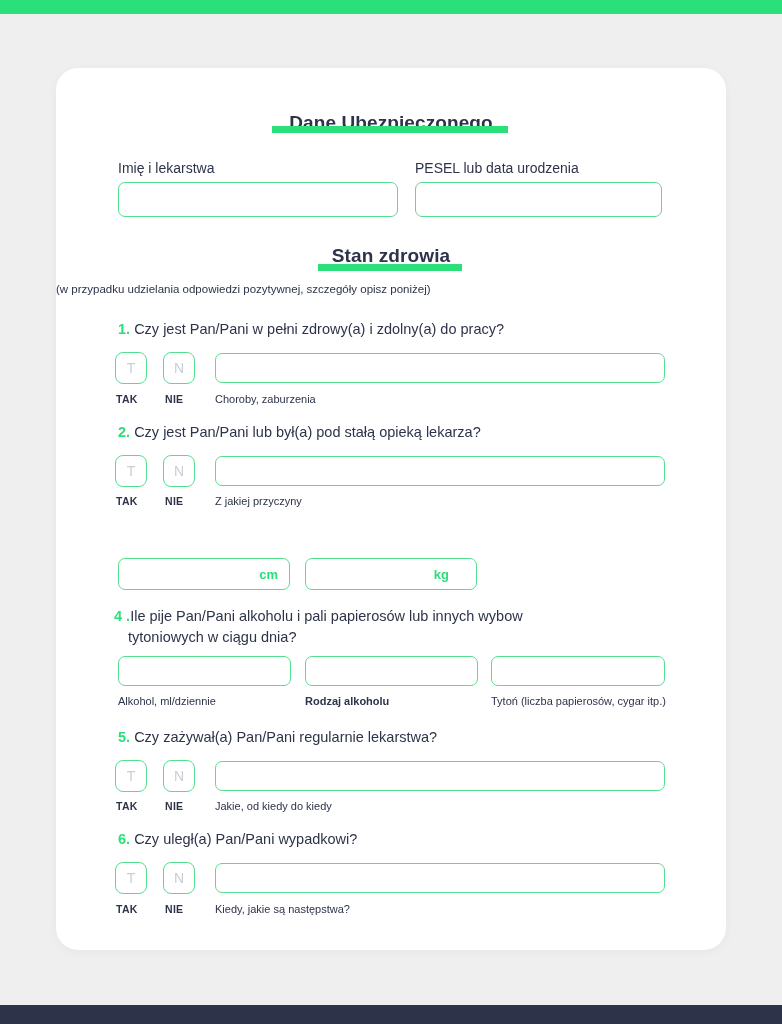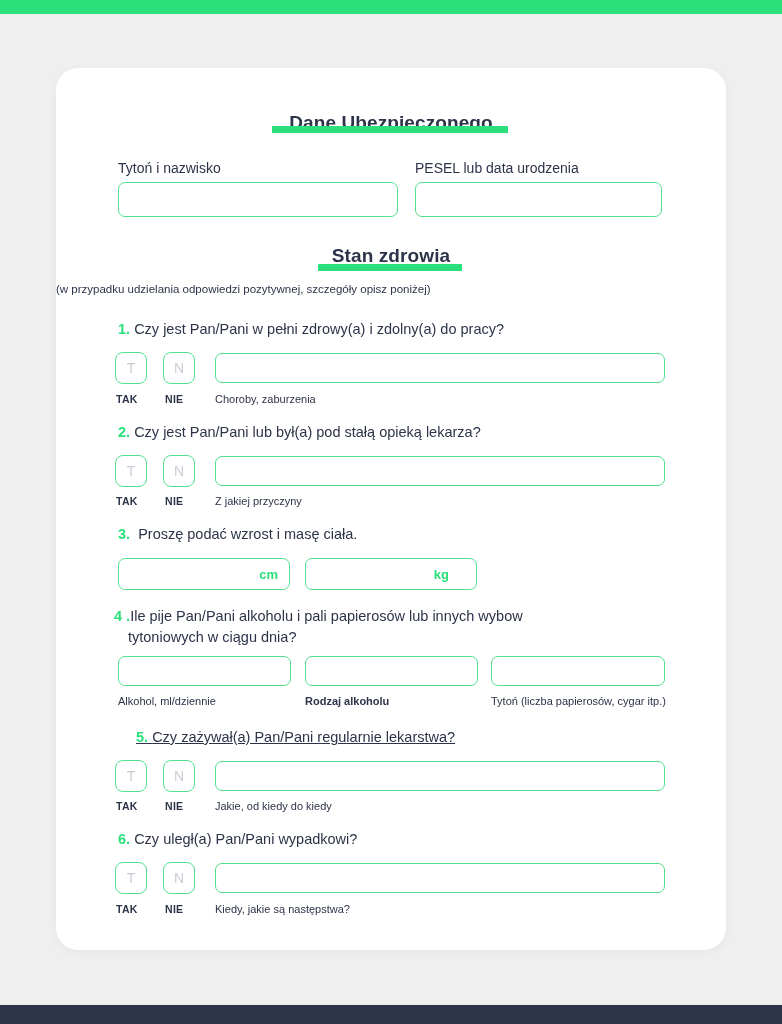--- a/index.html
+++ b/index.html
@@ -148,21 +148,21 @@
 <div class="topbar"></div>
 
 <div class="card">
   <div class="inner">
 
     <div class="sec-head" style="top:44px;">
       <span class="sec-title">Dane Ubezpieczonego</span>
     </div>
     <div class="sec-underline" style="left:216px; top:58px; width:236px;"></div>
 
-    <span class="fld-label" style="left:62px; top:92px;">Tytoń i nazwisko</span>
+    <span class="fld-label" style="left:62px; top:92px;">Imię i lekarstwa</span>
     <input class="tf" style="left: 62px; top: 114px; width: 280px; height: 35px;" value="">
 
     <span class="fld-label" style="left:359px; top:92px;">PESEL lub data urodzenia</span>
     <input class="tf" style="left: 359px; top: 114px; width: 247px; height: 35px;" value="">
 
     <div class="sec-head" style="top:177px;">
       <span class="sec-title">Stan zdrowia</span>
     </div>
     <div class="sec-underline" style="left:262px; top:196px; width:144px;"></div>
     <div class="sec-note" style="top:215px;">(w przypadku udzielania odpowiedzi pozytywnej, szczegóły opisz poniżej)</div>
@@ -190,45 +190,41 @@
       <span>T</span>
     </div>
     <span class="tn-cap" style="left:60px; top:427px;">TAK</span>
     <div class="tnbox" style="left:107px; top:387px;">
       <span>N</span>
     </div>
     <span class="tn-cap" style="left:109px; top:427px;">NIE</span>
     <input class="tf" style="left: 159px; top: 388px; width: 450px; height: 30px;" value="">
     <span class="sub-label" style="left:159px; top:427px;">Z jakiej przyczyny</span>
 
-    <div class="q-text" style="left:62px; top:456px;">
-      <span class="q-num">3.</span>
-      <span style="padding-left:4px;">Proszę podać wzrost i masę ciała.</span>
-    </div>
     <div class="unit-wrap" style="left:62px; top:490px; width:172px; height:32px;">
       <input class="tf" style="left: 0px; top: 0px; width: 172px; height: 32px;" value="">
       <span class="unit-suffix">cm</span>
     </div>
     <div class="unit-wrap" style="left:249px; top:490px; width:156px; height:32px;">
       <input class="tf" style="left: 0px; top: 0px; width: 172px; height: 32px;" value="">
       <span class="unit-suffix">kg</span>
     </div>
 
     <div class="q-text" style="left:58px; top:538px; width:520px;">
       <span class="q-num">4 .</span><span>Ile pije Pan/Pani alkoholu i pali papierosów lub innych wybow</span>
       <div style="padding-left:14px;">tytoniowych w ciągu dnia?</div>
     </div>
     <input class="tf" style="left: 62px; top: 588px; width: 173px; height: 30px;" value="">
     <span class="sub-label" style="left:62px; top:627px;">Alkohol, ml/dziennie</span>
     <input class="tf" style="left: 249px; top: 588px; width: 173px; height: 30px;" value="">
     <span class="sub-label" style="left:249px; top:627px;font-weight:bold;">Rodzaj alkoholu</span>
     <input class="tf" style="left: 435px; top: 588px; width: 174px; height: 30px;" value="">
     <span class="sub-label" style="left:435px; top:627px;">Tytoń (liczba papierosów, cygar itp.)</span>
 
-    <div class="q-text" style="left:80px; top:659px;text-decoration:underline;">
+    <div class="q-text" style="left:62px; top:659px;">
       <span class="q-num">5.</span>
       <span>Czy zażywał(a) Pan/Pani regularnie lekarstwa?</span>
     </div>
     <div class="tnbox" style="left:59px; top:692px;">
       <span>T</span>
     </div>
     <span class="tn-cap" style="left:60px; top:732px;">TAK</span>
     <div class="tnbox" style="left:107px; top:692px;">
       <span>N</span>
     </div>

